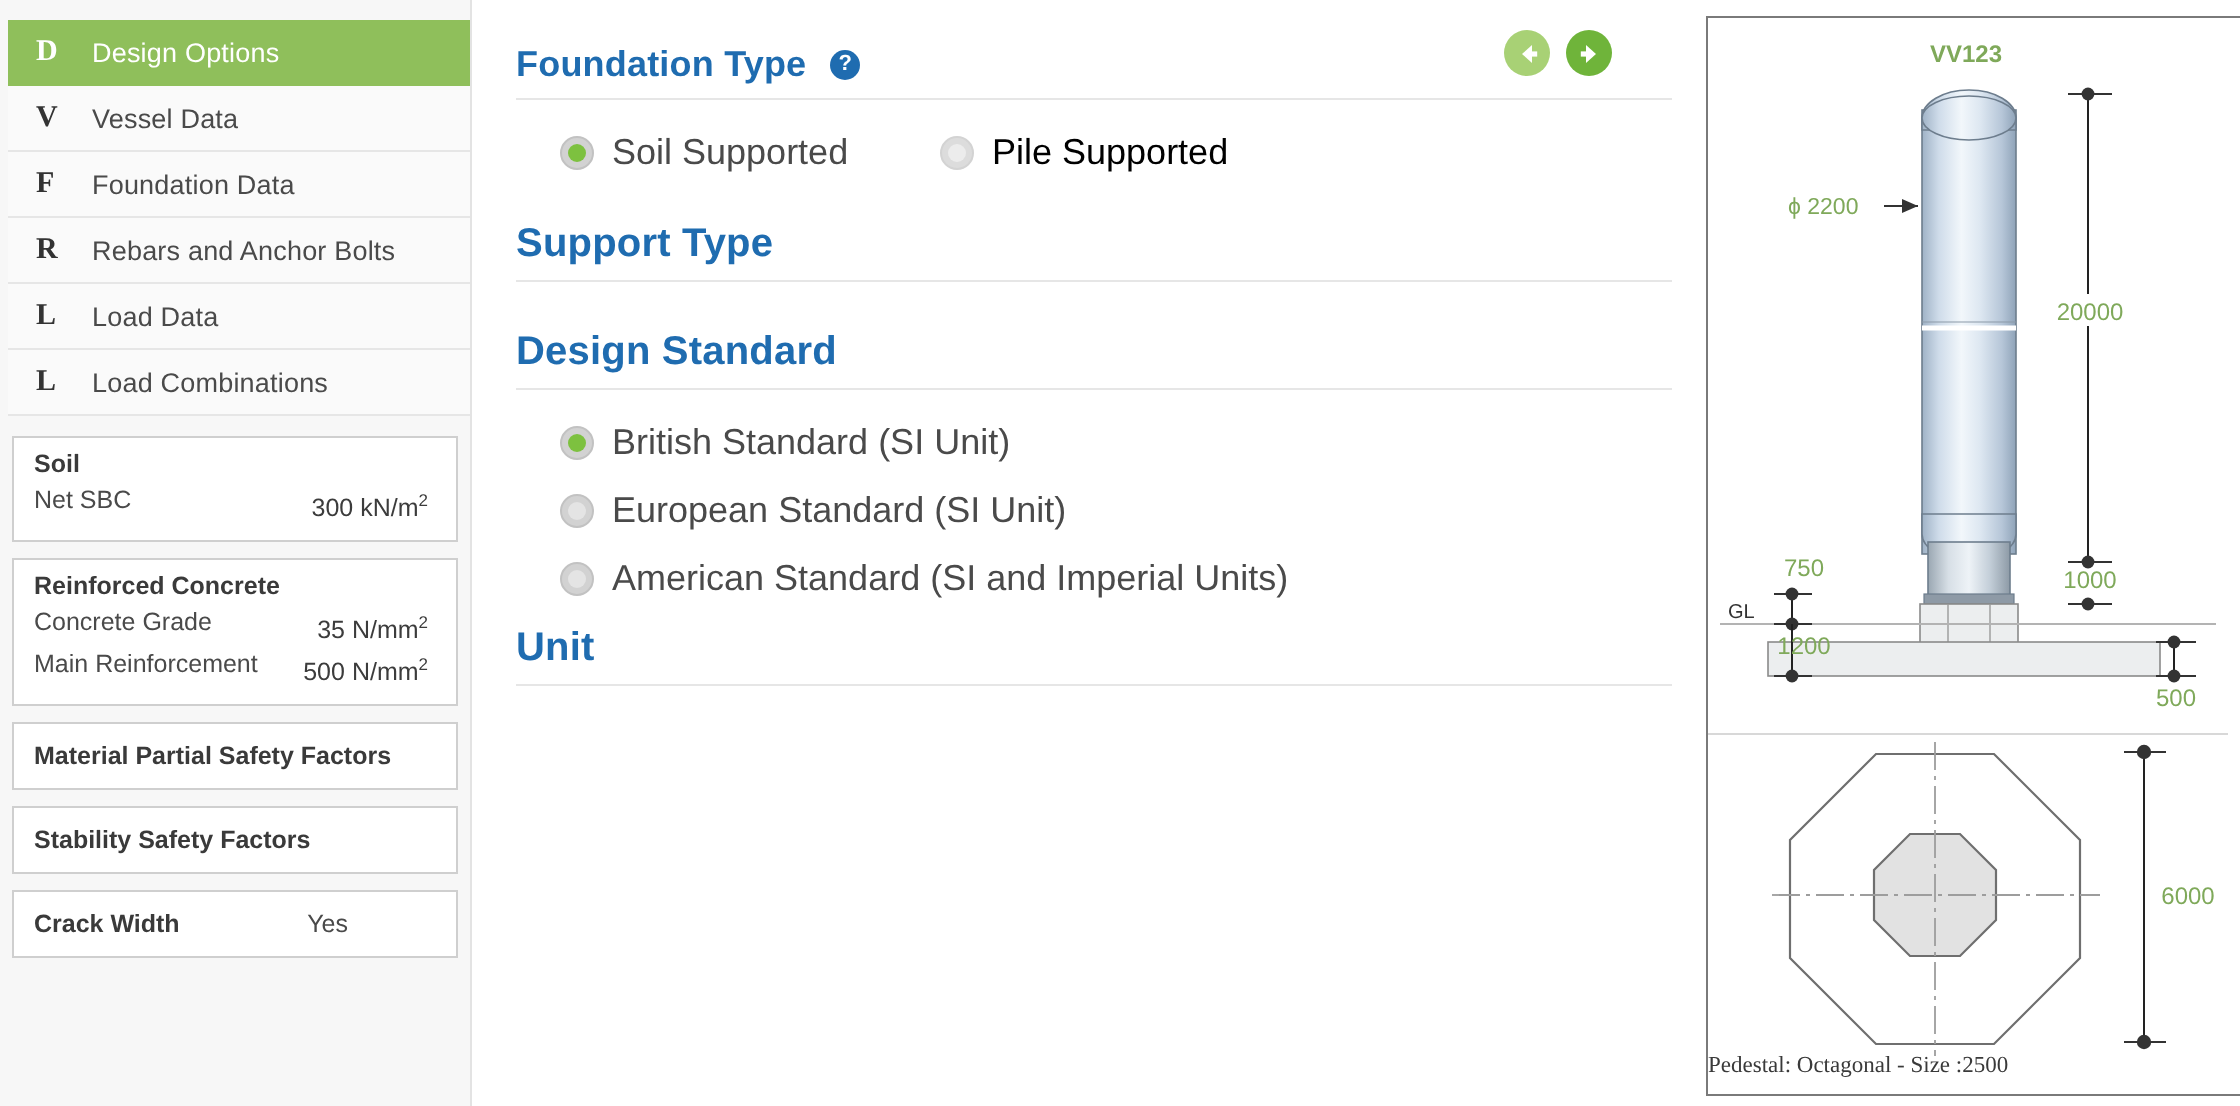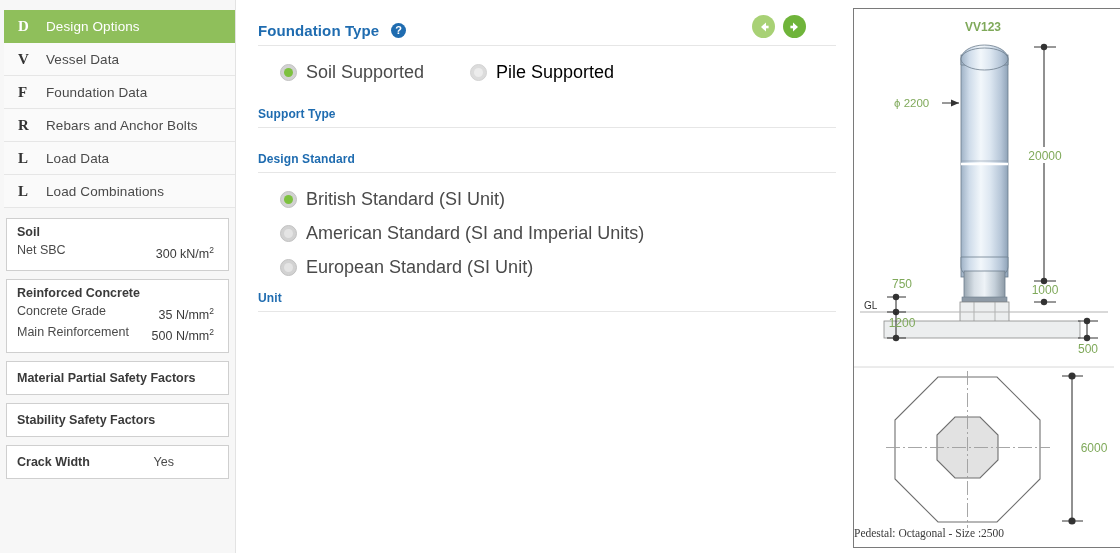--- a/index.html
+++ b/index.html
@@ -98,26 +98,26 @@
     background: #ffffff;
   }
   .main-inner { width: 578px; }
   .section-head {
     display: flex; align-items: center;
     position: relative;
     padding-bottom: 6px;
     border-bottom: 1px solid #e6e6e6;
   }
   .section-title {
-    font-size: 15px;
+    font-size: 18px;
     color: #1f6cb0;
     font-weight: bold;
     letter-spacing: .1px;
   }
-  .section-title.sub { font-size: 12px; }
+  .section-title.sub { font-size: 20px; }
   .help-icon {
     display: inline-flex; align-items: center; justify-content: center;
     width: 15px; height: 15px; border-radius: 50%;
     background: #1f6cb0; color: #fff;
     font-size: 11px; font-weight: bold;
     margin-left: 12px;
     cursor: pointer;
     font-family: "Liberation Sans", sans-serif;
     line-height: 1;
   }
@@ -302,27 +302,27 @@
         <label class="radio-opt stack">
           <span class="radio checked">
               <i></i>
             </span>
           <span>British Standard (SI Unit)</span>
         </label>
         <label class="radio-opt stack">
           <span class="radio">
               <i></i>
             </span>
-          <span>American Standard (SI and Imperial Units)</span>
+          <span>European Standard (SI Unit)</span>
         </label>
         <label class="radio-opt stack">
           <span class="radio">
               <i></i>
             </span>
-          <span>European Standard (SI Unit)</span>
+          <span>American Standard (SI and Imperial Units)</span>
         </label>
       </div>
 
       <div class="section-head" style="margin-top:12px">
         <span class="section-title sub">Unit</span>
       </div>
 
     </div>
   </section>
 

